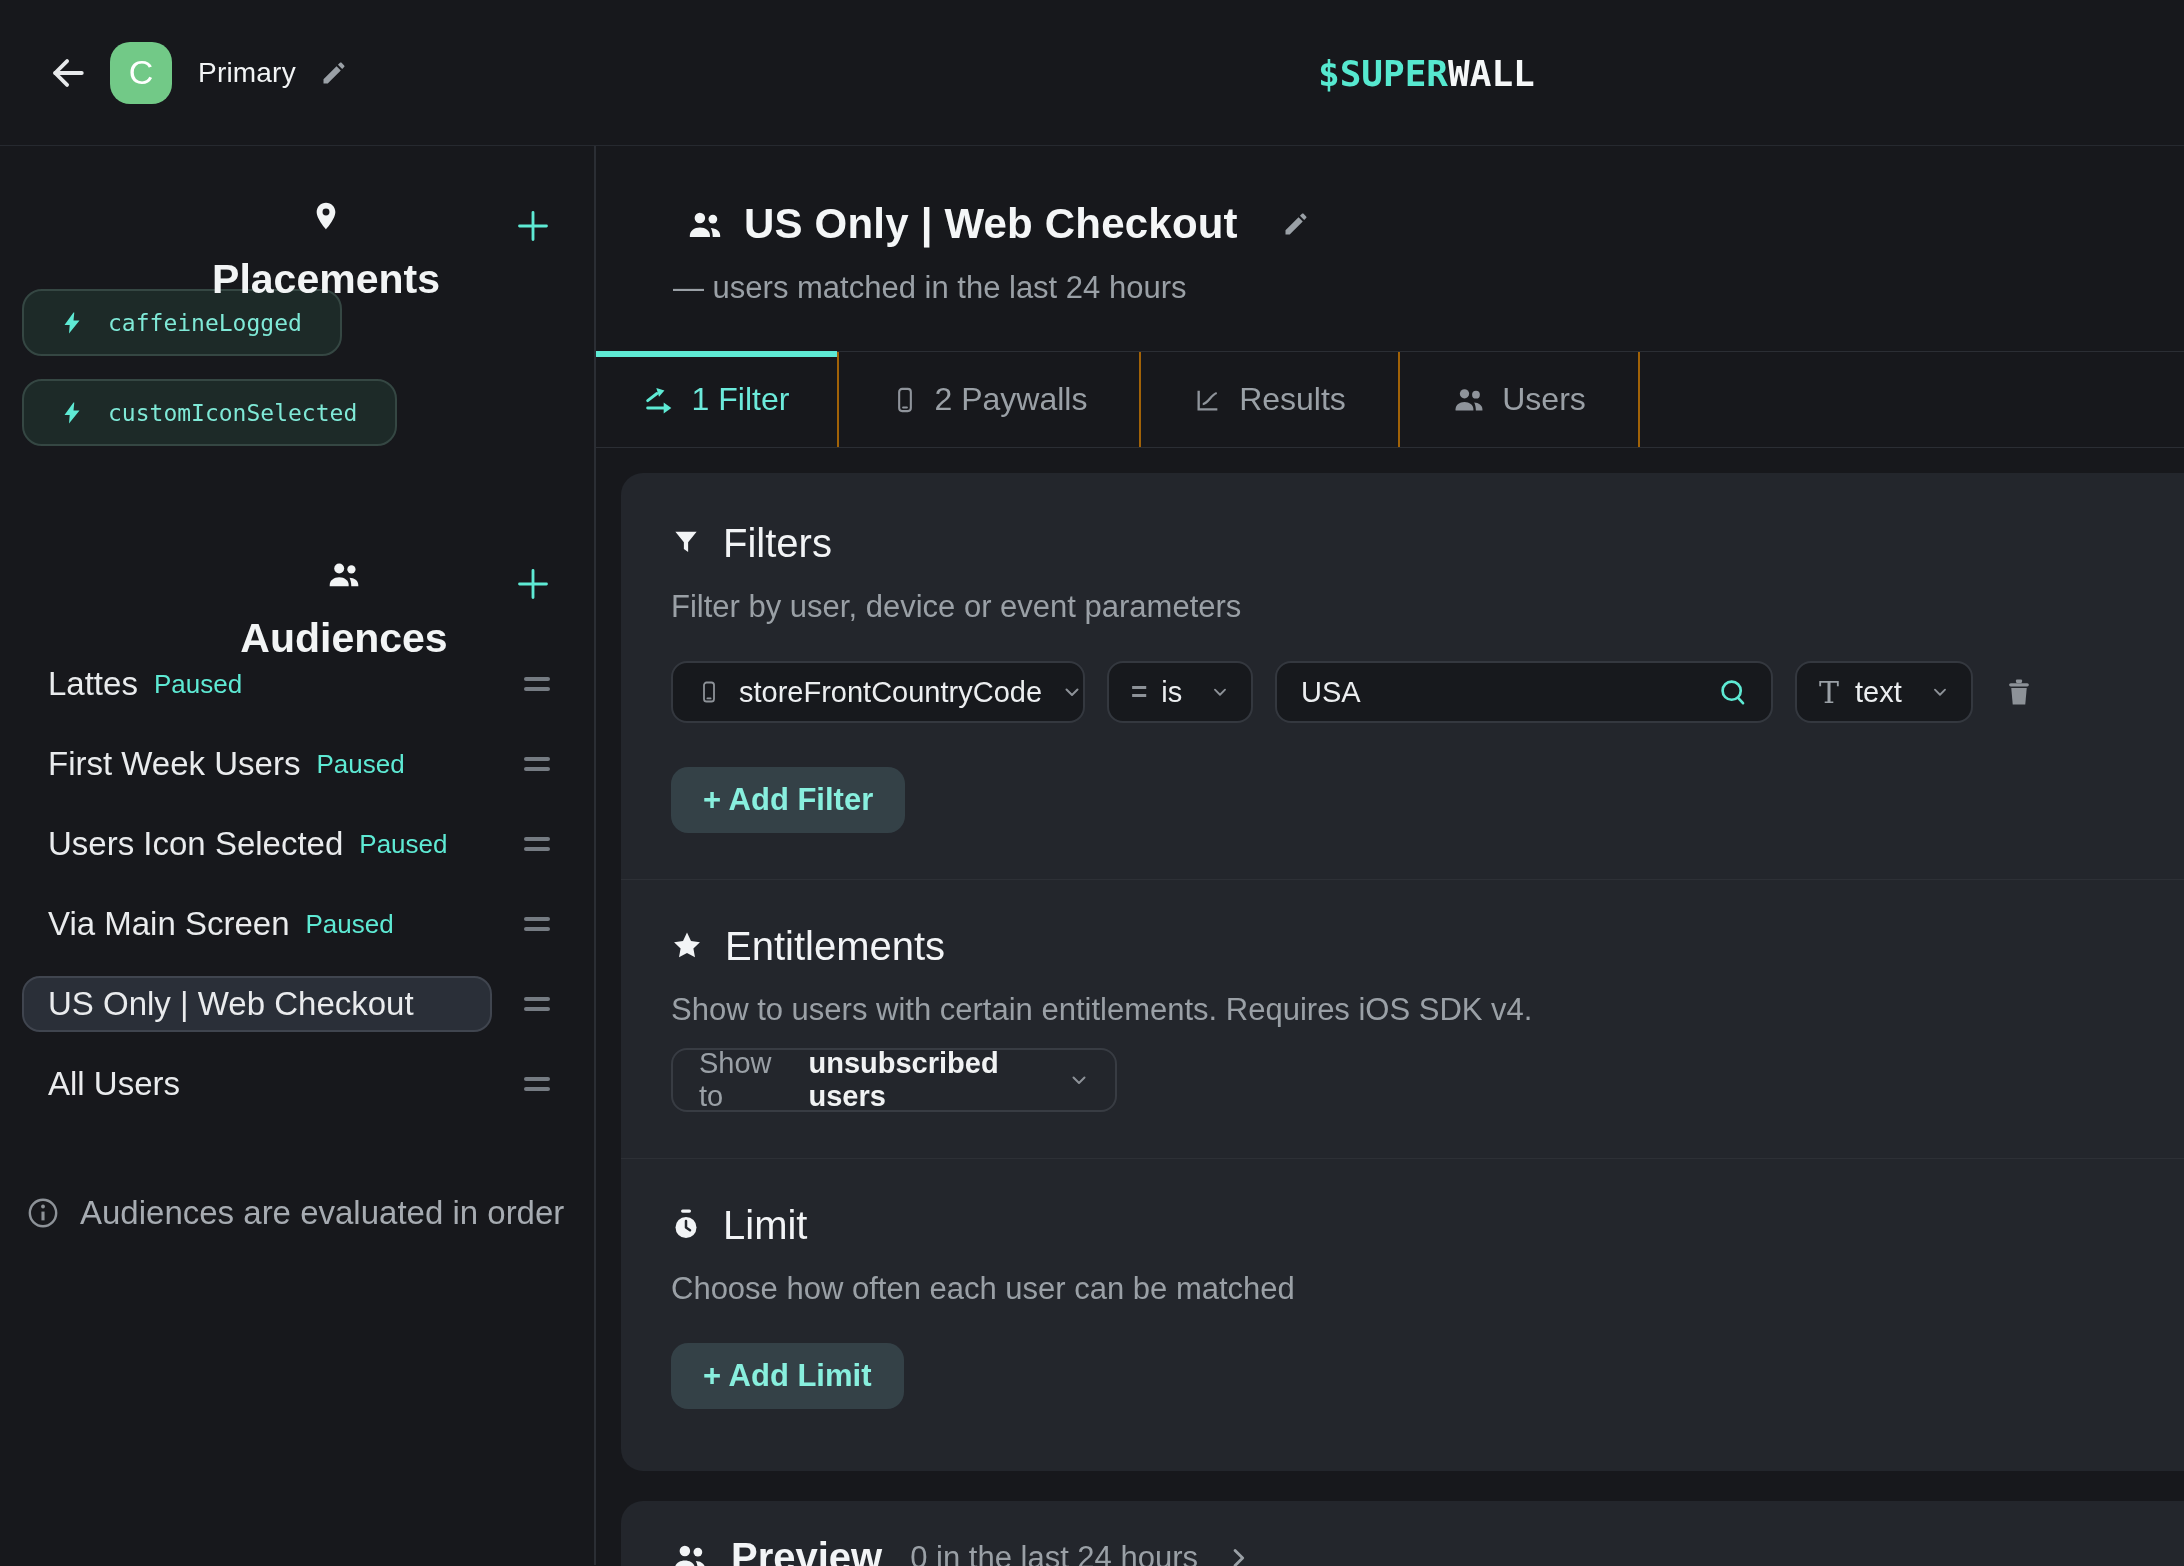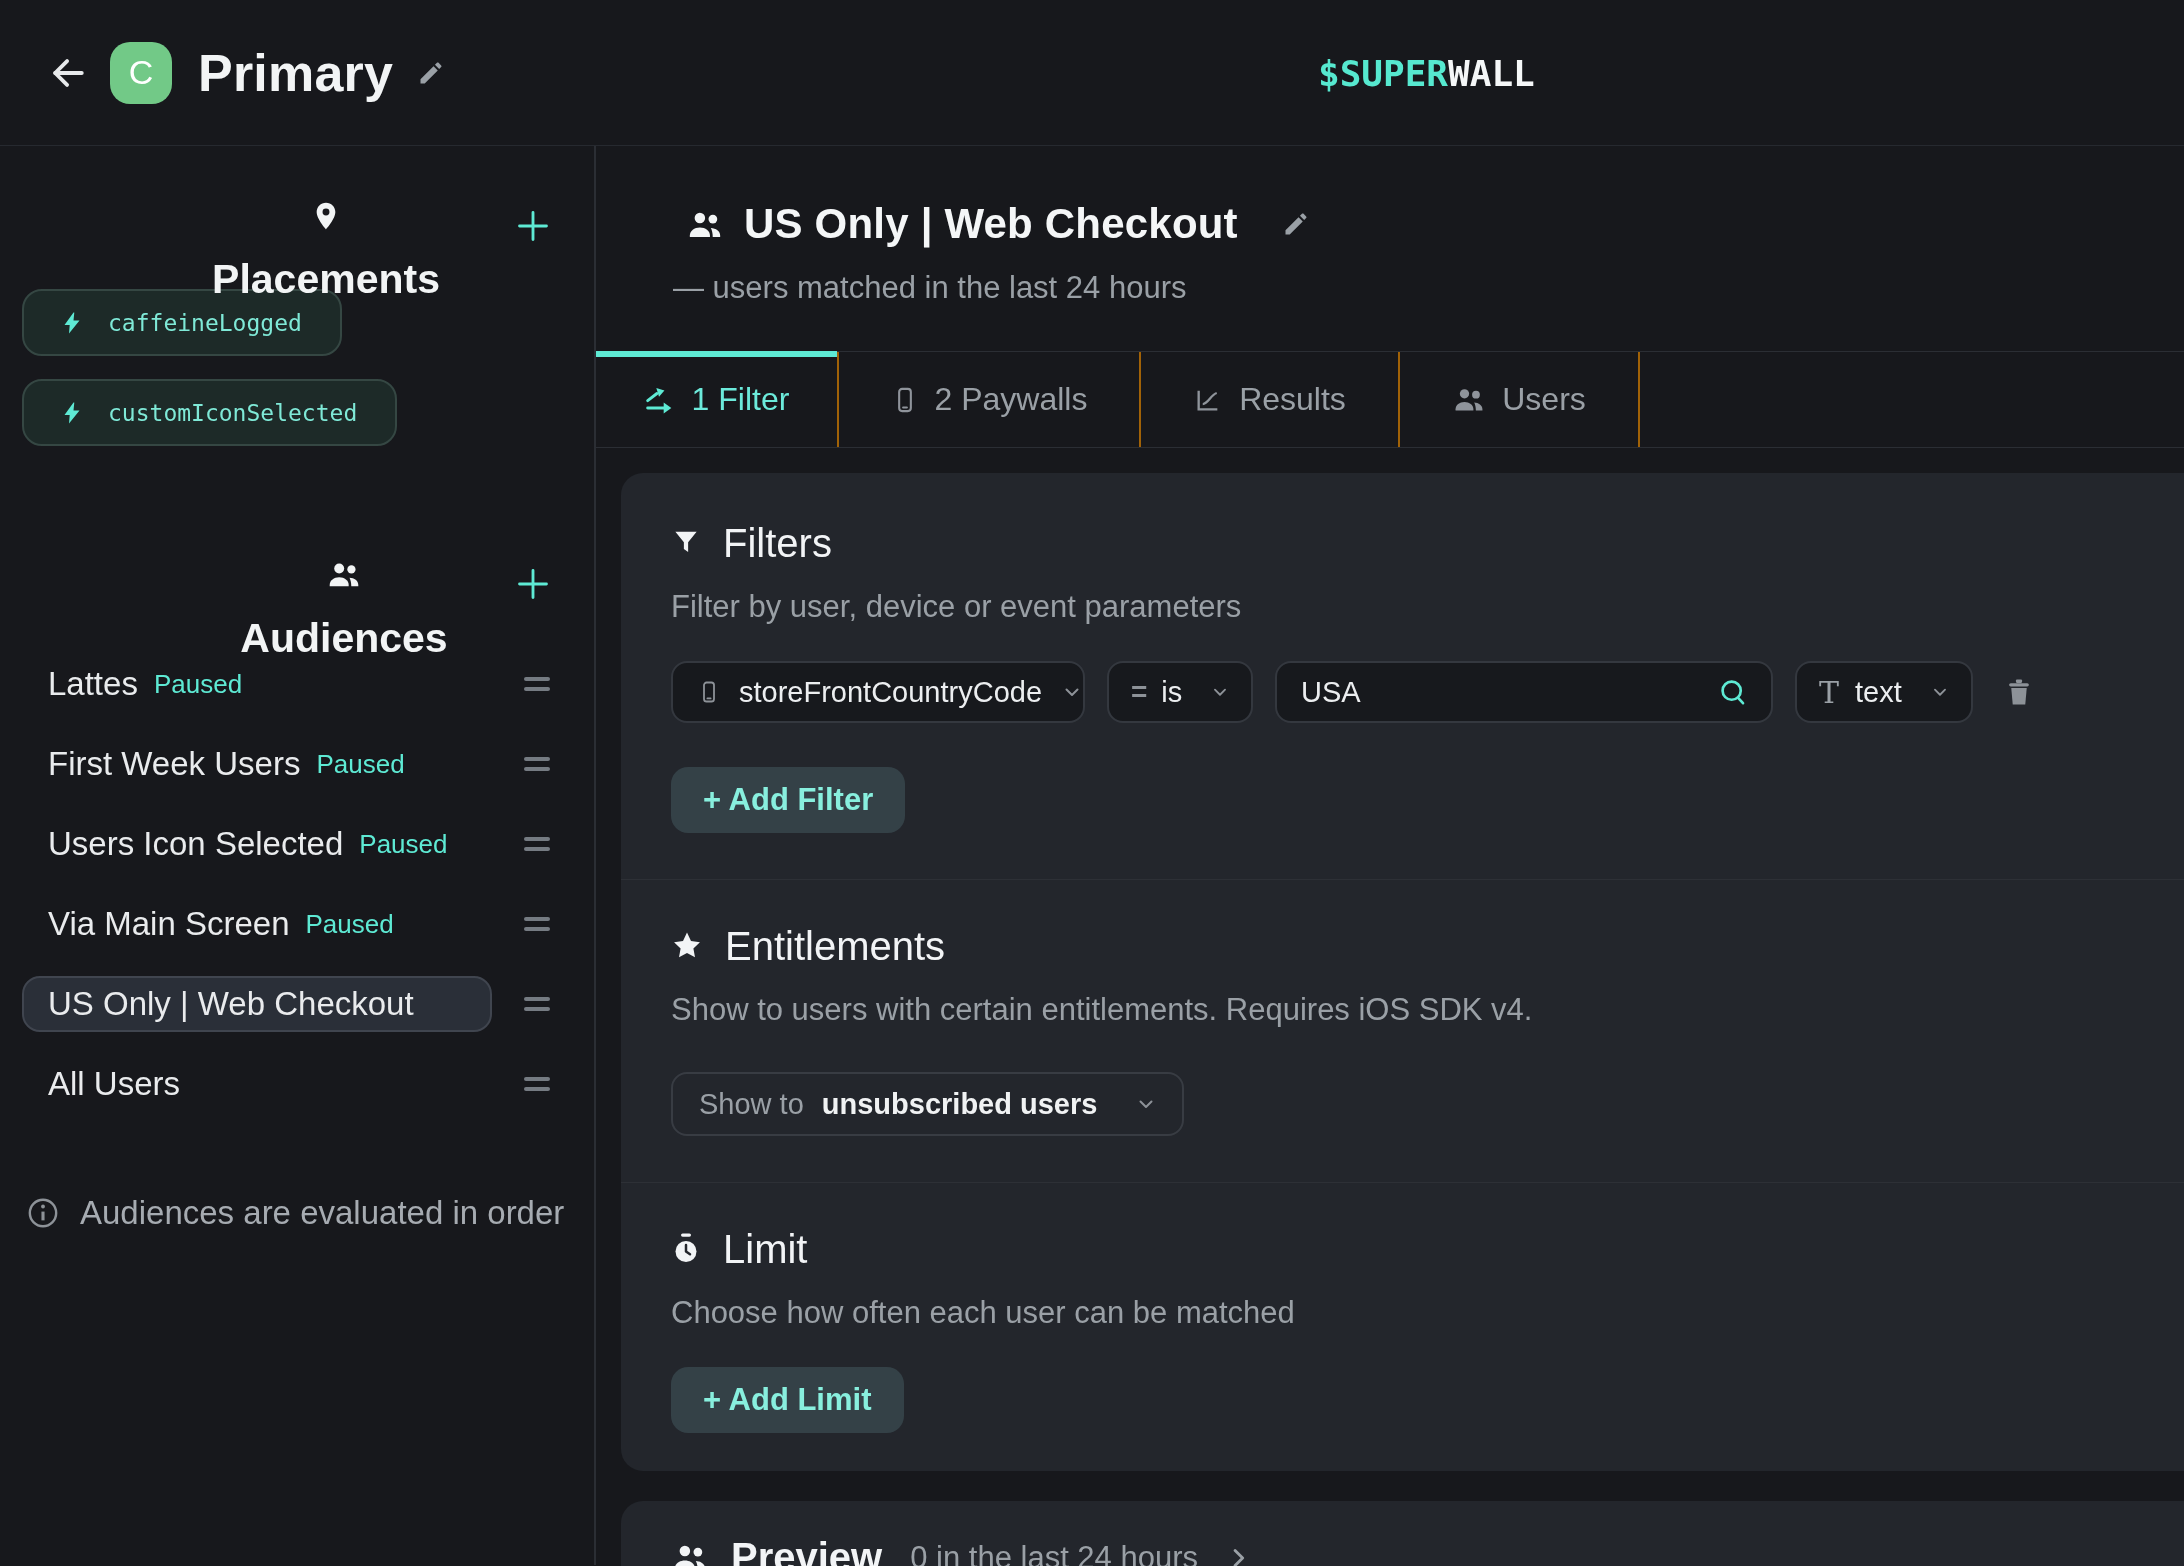--- a/index.html
+++ b/index.html
@@ -11,21 +11,21 @@
   }
   svg { display:block; }
 
   
   .topbar { position:relative; height:146px; border-bottom:1px solid #26292f;
             display:flex; align-items:center; padding-left:46px; }
   .back-btn { width:44px; height:44px; color:#e7e9eb; cursor:pointer; }
   .avatar { width:62px; height:62px; border-radius:20px; margin-left:20px;
             display:flex; align-items:center; justify-content:center;
             font-size:34px; color:#fff; }
-  .proj-name { margin-left:26px; font-size:52px; font-weight:700; color:#f2f4f5; letter-spacing:.2px; }
+  .proj-name { margin-left:26px; font-size:28px; font-weight:400; color:#f2f4f5; letter-spacing:.2px; }
   .edit-pencil { margin-left:24px; color:#9aa0a6; width:28px; height:28px; cursor:pointer; }
   .logo { position:absolute; left:1318px; top:50%; transform:translateY(-50%);
           font-family:"DejaVu Sans Mono", monospace; font-weight:700; font-size:36px; letter-spacing:0; }
   .logo .lg-t { color:#56e8cf; }
   .logo .lg-w { color:#f5f7f8; }
 
   
   .body { display:flex; height:1419px; }
 
   
@@ -99,21 +99,21 @@
   .dd-type { width:178px; padding:0 20px 0 22px; gap:16px; }
   .type-t { font-family:"DejaVu Serif", serif; font-size:30px; color:#9aa0a6; }
   .trash-btn { margin-left:8px; color:#8d9298; width:34px; height:36px; cursor:pointer; }
 
   .teal-btn { display:inline-flex; align-items:center; height:66px; padding:0 32px;
               background:#344147; border-radius:17px; color:#88efde; font-size:31px;
               font-weight:700; cursor:pointer; white-space:nowrap; }
   .add-filter { margin-top:44px; }
   .add-limit  { margin-top:36px; }
 
-  .show-to { margin-top:44px; width:513px; height:64px; border:2px solid #383c43; border-radius:16px;
+  .show-to { margin-top:20px; width:446px; height:64px; border:2px solid #383c43; border-radius:16px;
              display:flex; align-items:center; gap:18px; padding:0 24px 0 26px;
              font-size:29px; cursor:pointer; }
   .show-to-label { color:#9aa0a6; }
   .show-to-value { color:#f0f2f3; font-weight:700; }
 
   .preview-card { position:absolute; left:25px; right:-30px; top:1355px; height:320px;
                   background:#23262c; border-radius:22px; padding:34px 0 0 50px; }
   .preview-row { display:flex; align-items:center; gap:22px; }
   .preview-row .sec-ic { color:#f2f4f6; }
   .preview-title { font-size:40px; font-weight:700; color:#f2f4f6; }

